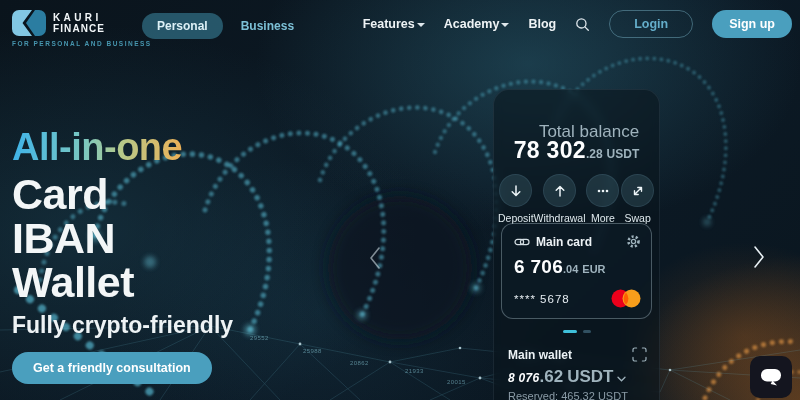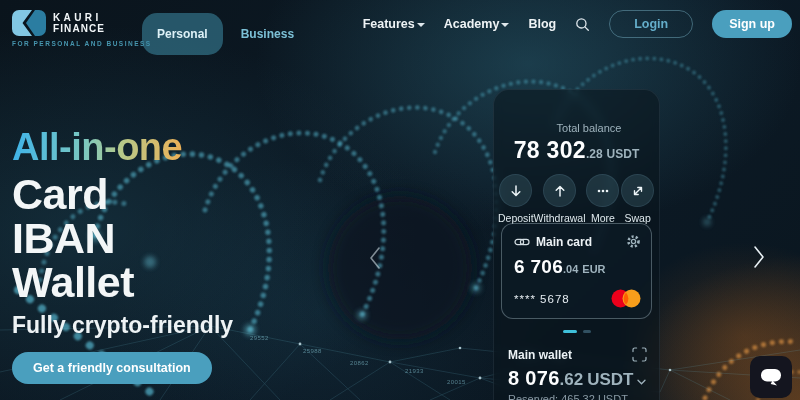--- a/index.html
+++ b/index.html
@@ -27,21 +27,21 @@
   
   .header{position:absolute;top:0;left:0;right:0;height:52px;z-index:5;}
   .logo{position:absolute;left:12px;top:10px;cursor:pointer;}
   .logo-row{display:flex;align-items:center;}
   .wordmark{margin-left:7px;color:#f2f6f8;font-weight:700;font-size:10px;line-height:11px;}
   .wordmark .l1{letter-spacing:3.4px;}
   .wordmark .l2{letter-spacing:1.1px;}
   .tagline{margin-top:4px;font-size:6.5px;font-weight:700;letter-spacing:1.5px;color:var(--tagline,#4695ae);}
   .toggle{position:absolute;left:142px;top:13px;display:flex;align-items:center;gap:12px;}
   .pill{border-radius:15px;font-size:12px;font-weight:600;cursor:pointer;}
-  .pill.personal{padding:14px 15px;background:rgba(62,140,165,.55);color:#ddf1f7;}
+  .pill.personal{padding:6px 15px;background:rgba(62,140,165,.55);color:#ddf1f7;}
   .pill.business{padding:6px 6px;color:#7cc0d6;background:transparent;}
   .nav-right{position:absolute;right:8px;top:10px;display:flex;align-items:center;gap:19px;}
   .nav-link{display:flex;align-items:center;gap:2px;color:#eef3f5;font-size:12.5px;font-weight:600;cursor:pointer;}
   .caret{width:0;height:0;border-left:4px solid transparent;border-right:4px solid transparent;
          border-top:4.5px solid #dfe7ec;margin-top:1px;}
   .search-btn{cursor:pointer;display:flex;align-items:center;}
   .btn-login{padding:6px 24px;border:1px solid rgba(125,185,205,.45);border-radius:16px;
              color:#64adc9;font-size:12.5px;font-weight:600;cursor:pointer;background:transparent;}
   .btn-signup{padding:7px 17px;background:var(--accent,#4a9fbe);border-radius:16px;
               color:#fff;font-size:12.5px;font-weight:700;cursor:pointer;border:none;}
@@ -54,21 +54,21 @@
   .hl-lines{margin-top:6px;}
   .hl-line{font-size:43px;line-height:44px;font-weight:700;letter-spacing:-.5px;color:#f3f6f7;}
   .hl-sub{margin-top:8px;font-size:23px;line-height:26px;font-weight:700;color:#eef3f5;}
   .cta{display:inline-block;margin-top:14px;padding:9px 21px;background:var(--accent,#4a9fbe);
        border-radius:17px;color:#fff;font-size:12.5px;font-weight:700;cursor:pointer;border:none;}
 
   
   .panel{position:absolute;left:493px;top:89px;width:167px;height:326px;z-index:3;
          border-radius:16px;background:rgba(9,20,28,.55);border:1px solid rgba(170,200,215,.10);
          backdrop-filter:blur(5px);}
-  .tb-label{position:absolute;top:32px;left:0;right:0;text-align:center;font-size:11px;color:#9fb3bd;padding-left:25px;}
+  .tb-label{position:absolute;top:32px;left:0;right:0;text-align:center;font-size:17px;color:#9fb3bd;padding-left:25px;}
   .tb-amount{position:absolute;top:47px;left:0;right:0;display:flex;align-items:baseline;justify-content:center;}
   .amt-main{font-size:23px;font-weight:800;color:#fdfeff;letter-spacing:.3px;}
   .amt-frac{font-size:12px;font-weight:700;color:#9fb3bd;}
   .amt-cur{font-size:12px;font-weight:600;color:#9fb3bd;margin-left:4px;}
   .actions{position:absolute;top:84px;left:4px;right:4px;display:flex;}
   .action{flex:1;text-align:center;cursor:pointer;}
   .circle{width:33px;height:33px;border-radius:50%;margin:0 auto;display:flex;align-items:center;justify-content:center;
           background:rgba(125,185,205,.16);border:1px solid rgba(150,200,220,.12);}
   .action-label{margin-top:5px;font-size:10.5px;color:#dfe9ed;}
   .card{position:absolute;top:133px;left:7px;right:7px;height:96px;border-radius:12px;
@@ -81,21 +81,21 @@
   .card-amt .amt-frac,.card-amt .amt-cur{font-size:11px;}
   .card-bottom{position:absolute;left:12px;right:10px;bottom:10px;display:flex;justify-content:space-between;align-items:center;}
   .masked{font-size:11.5px;letter-spacing:1px;color:#e6edf1;}
   .dots{position:absolute;top:240px;left:0;right:0;display:flex;gap:6px;justify-content:center;align-items:center;}
   .dot-active{width:14px;height:3px;border-radius:2px;background:var(--dot-active,#3fc0da);cursor:pointer;}
   .dot{width:8px;height:3px;border-radius:2px;background:rgba(90,140,165,.5);cursor:pointer;}
   .wallet{position:absolute;top:257px;left:14px;right:12px;}
   .wallet-top{display:flex;justify-content:space-between;align-items:center;}
   .wallet-title{font-size:12px;font-weight:600;color:#ecf2f5;}
   .wallet-amt{margin-top:5px;display:flex;align-items:baseline;}
-  .wallet-amt .amt-main{font-size:20px;}
+  .wallet-amt .amt-main{font-size:12px;font-style:italic;}
   .wallet-amt .amt-frac,.wallet-amt .amt-cur{font-size:17px;}
   .wallet-chevron{margin-left:4px;cursor:pointer;}
   .reserved{margin-top:3px;font-size:11px;color:#8a9ba6;}
 
   
   .arrow{position:absolute;z-index:4;cursor:pointer;display:flex;}
   .arrow-left{left:368px;top:246px;opacity:.55;}
   .arrow-right{left:753px;top:245px;}
   .chat-btn{position:absolute;left:750px;top:356px;width:42px;height:42px;z-index:6;
             background:#14151f;border-radius:10px;display:flex;align-items:center;justify-content:center;cursor:pointer;}

